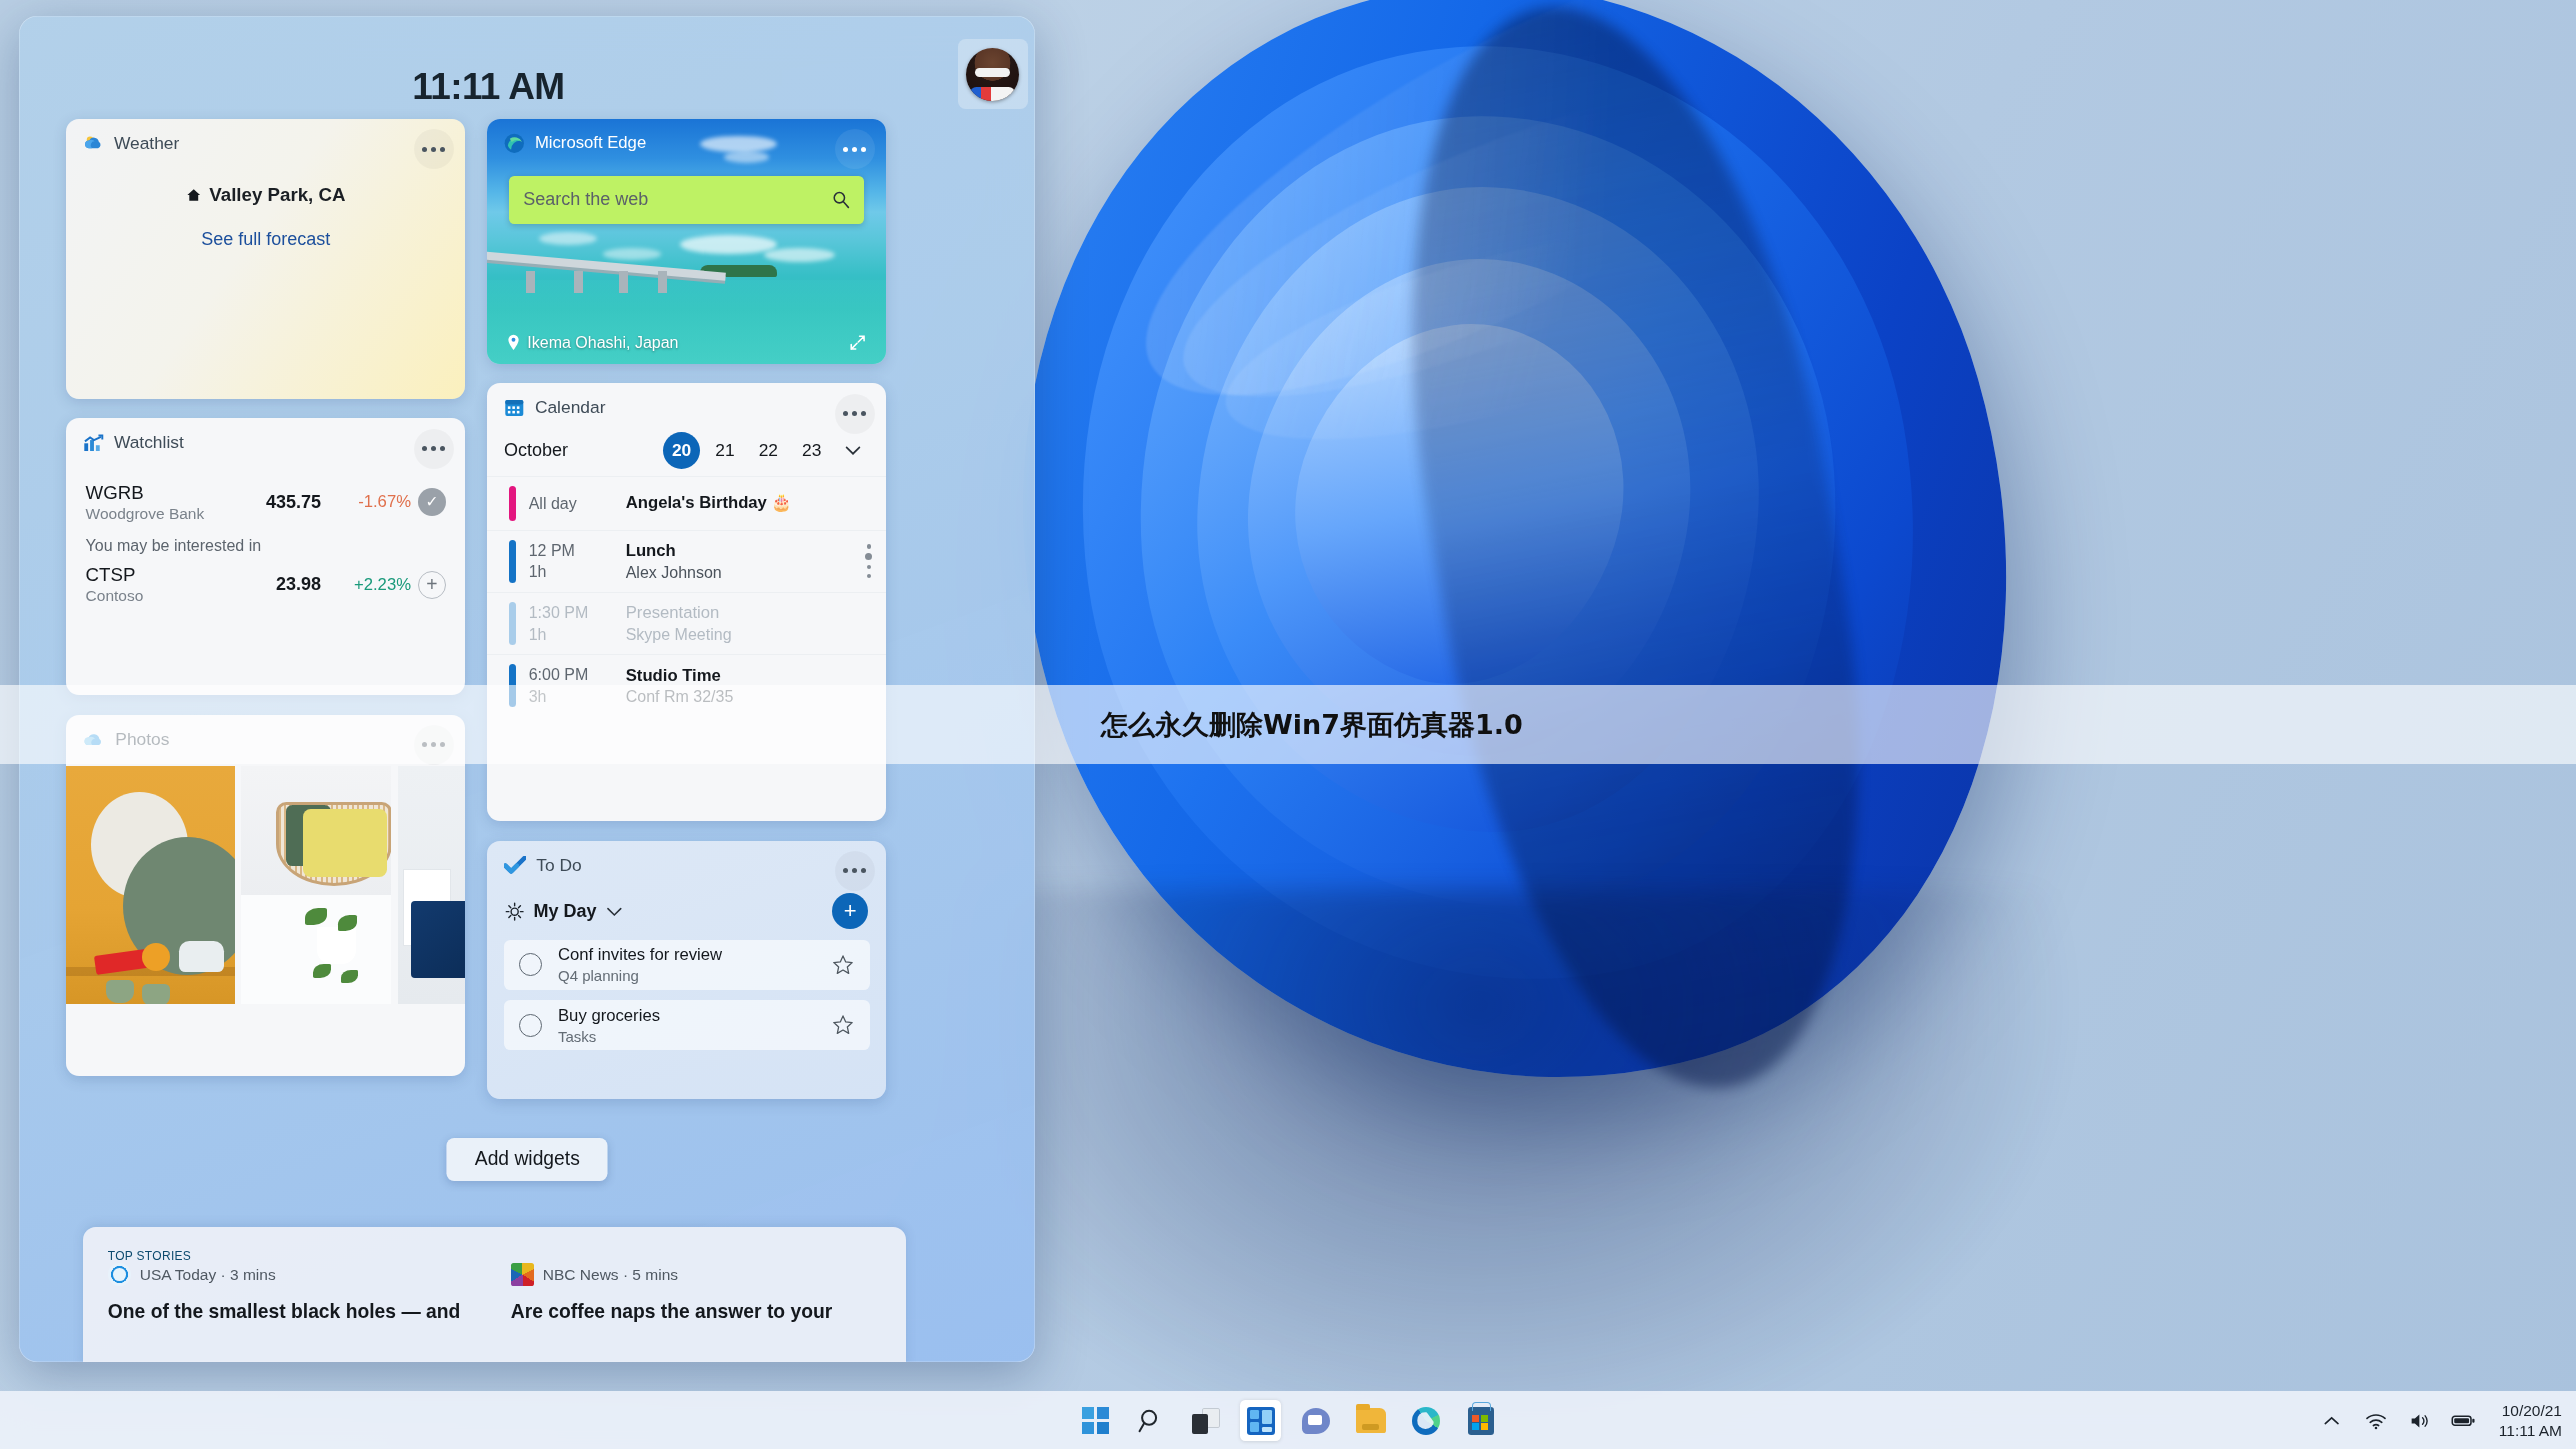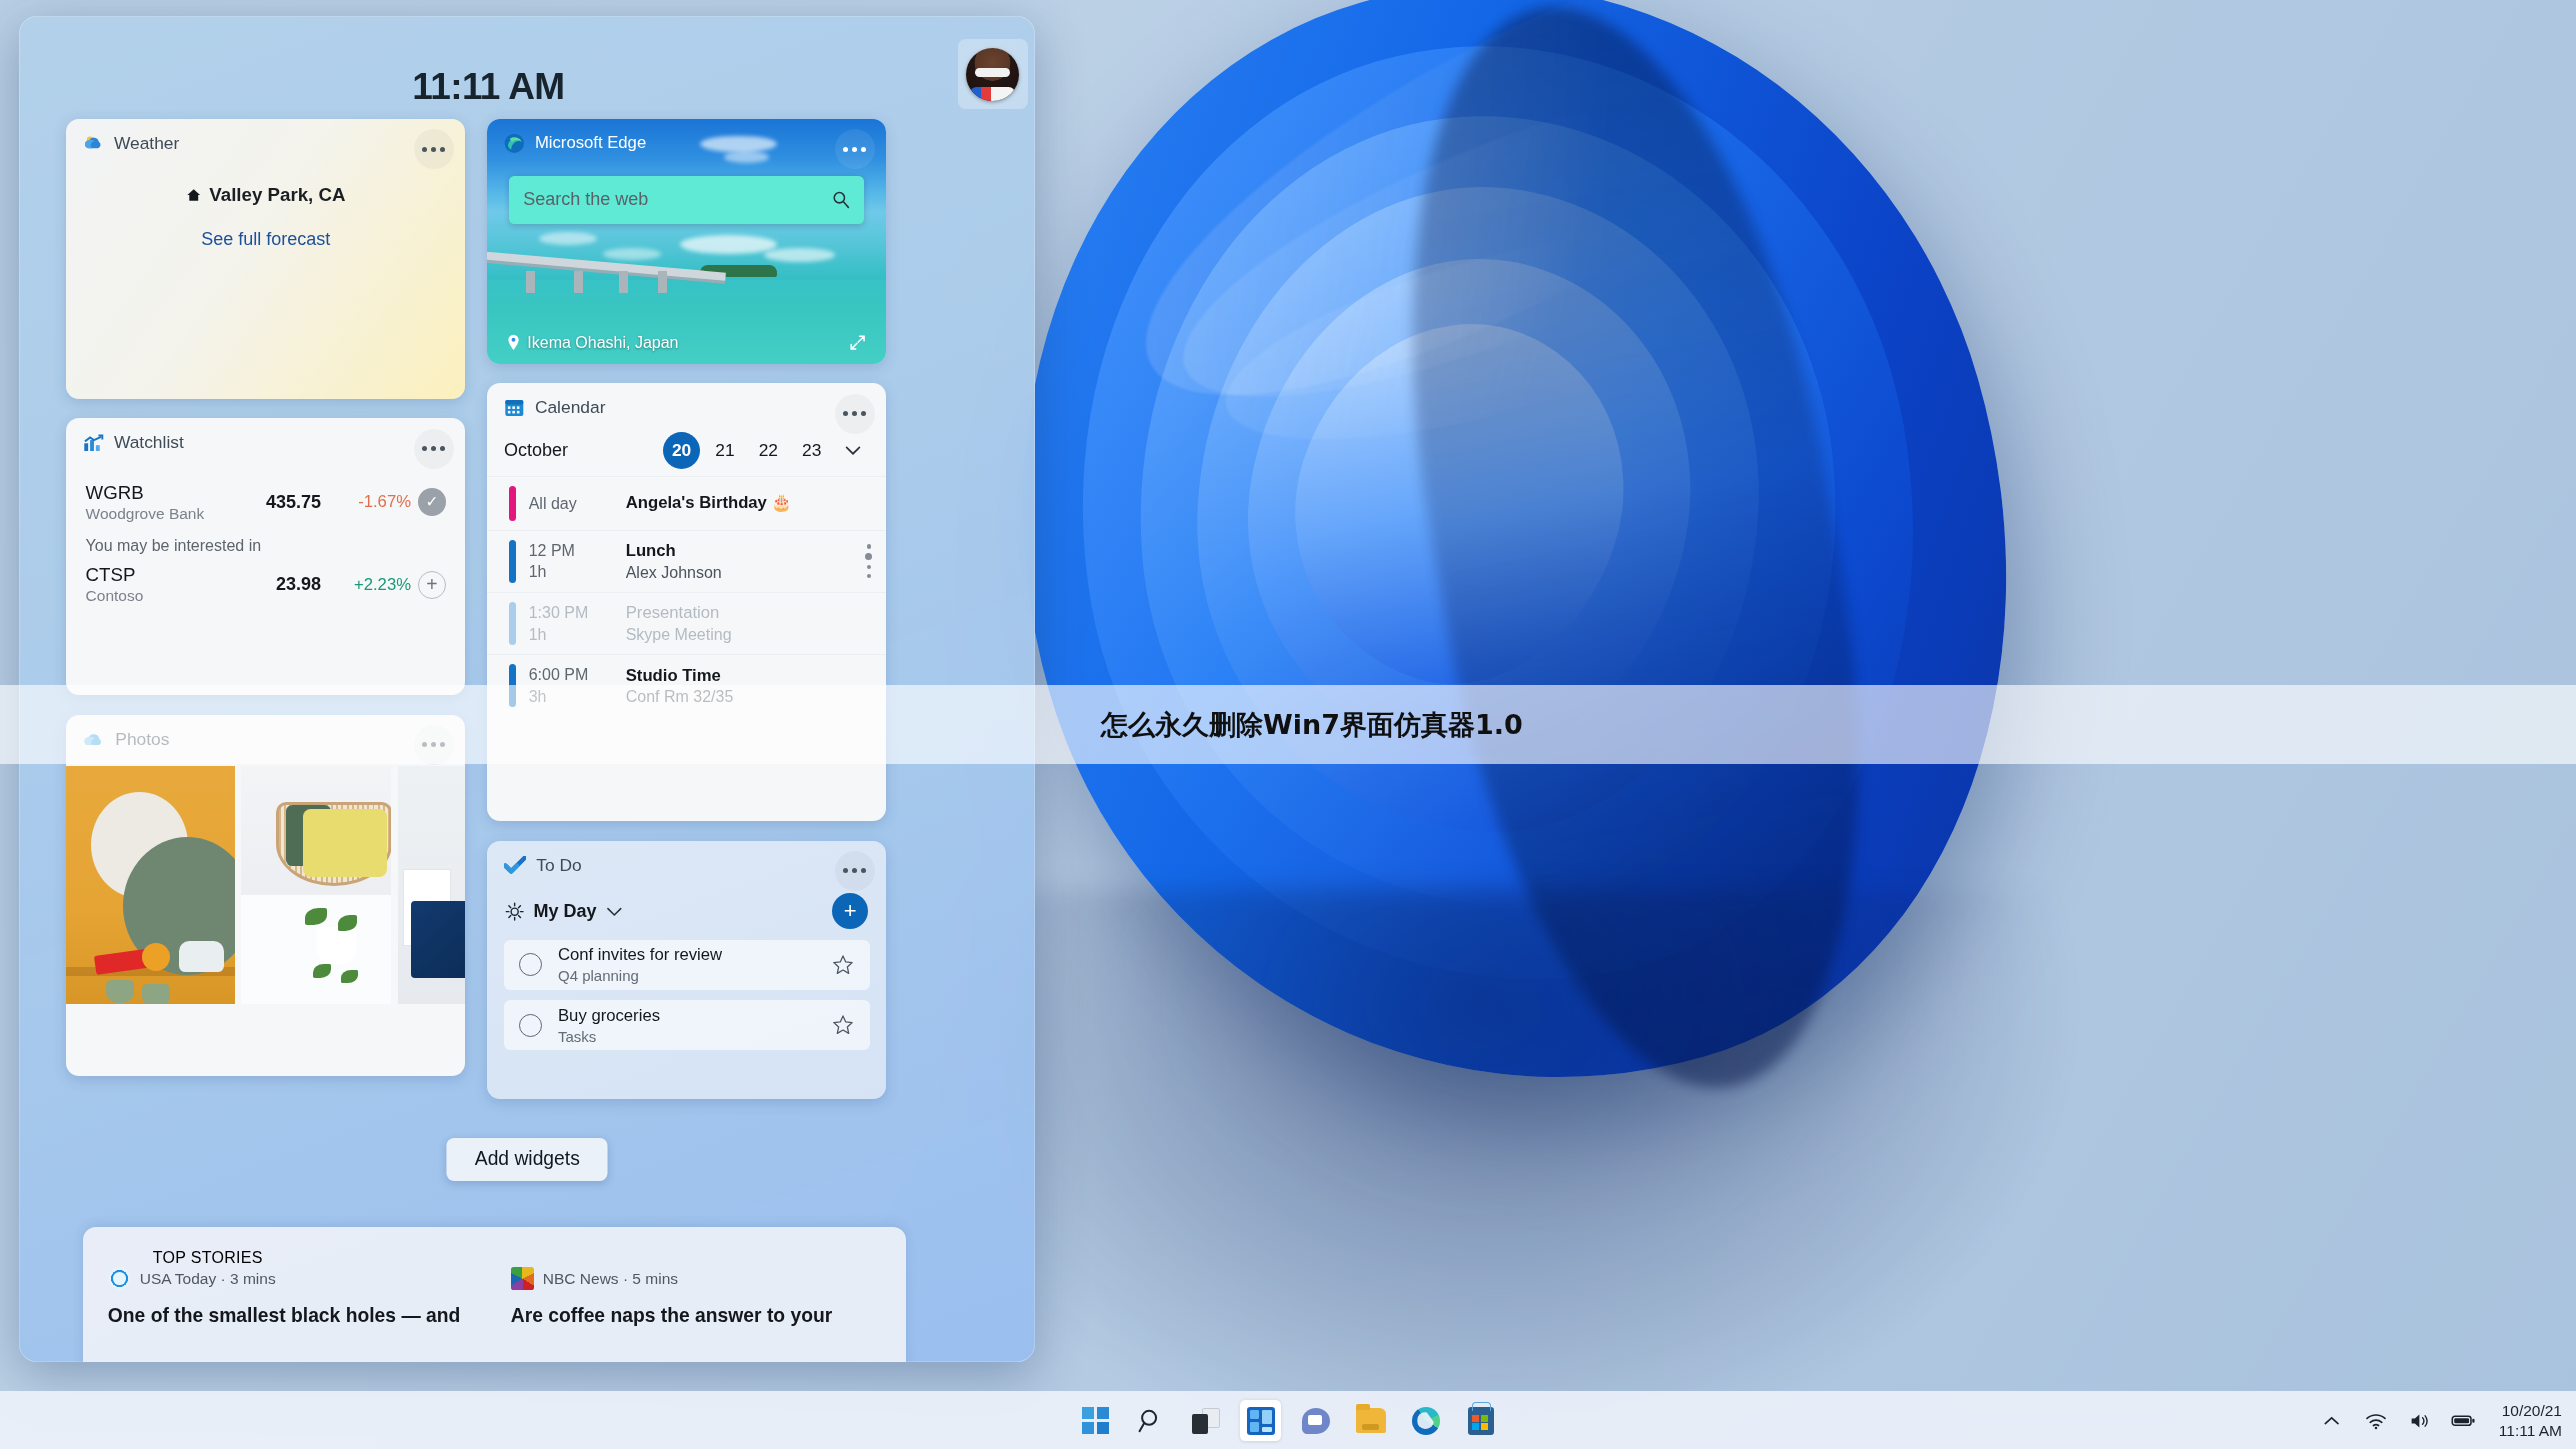--- a/index.html
+++ b/index.html
@@ -232,21 +232,21 @@
   }
   .edge-shallow {
     position:absolute; left:0; right:0; top: 161px; bottom:0;
     background: linear-gradient(180deg, rgba(60,200,200,.35), rgba(80,215,205,.55));
   }
   .edge-head { position: relative; display:flex; align-items:center; gap: 10.3px; padding: 14px 16.7px 0 16.7px; z-index: 3; }
   .edge-title { font-size: 16.7px; color: #fff; }
   #edge-search {
     position: relative; z-index: 3;
     margin: 22px 22px 0 22px; height: 48px;
-    background: #5eead4; border-radius: 5.2px;
+    background: #bef264; border-radius: 5.2px;
     display: flex; align-items: center; padding: 0 14px;
     box-shadow: 0 1.9px 6.4px rgba(0,0,0,.18);
   }
   .edge-search-text { flex:1; font-size: 18px; color:#5b6169; }
   .edge-footer {
     position: absolute; left: 0; right: 0; bottom: 11.6px; z-index: 3;
     display:flex; align-items:center; justify-content: space-between; padding: 0 19.3px;
   }
   .edge-loc { display:flex; align-items:center; gap: 7.7px; color:#fff; font-size: 16px;
     text-shadow: 0 0.6px 2.6px rgba(0,0,0,.4); }
@@ -304,21 +304,21 @@
 
   
   #top-stories-card {
     position: absolute; left: 64px; top: 1211px; width: 823px; height: 142px;
     border-radius: 13px 13px 0 0;
     background: rgba(238,241,247,.92);
     box-shadow: 0 -1.3px 11.6px rgba(20,50,100,.12);
     padding: 22px 24.5px 0 24.5px;
     overflow: hidden;
   }
-  .ts-label { font-size: 16px; letter-spacing: 0.3px; color:#000000; font-weight: 500; margin-left: 45px; }
+  .ts-label { font-size: 12px; letter-spacing: 0.3px; color:#0c4a6e; font-weight: 500; }
   .ts-grid { display:flex; gap: 32px; }
   .ts-item { flex: 1; }
   .ts-src { display:flex; align-items:center; gap: 9px; font-size: 15.5px; color:#4f5862; }
   .ts-logo { width: 23px; height: 23px; border-radius: 3.9px; flex: none; }
   .logo-usat { background: radial-gradient(circle at 50% 50%, #1d8fe0 0 52%, #e8f2fb 53%); border-radius: 50%; position: relative;}
   .logo-usat::after { content:''; position:absolute; inset: 5.2px; background:#fff; border-radius:50%; opacity:.9;}
   .logo-nbc { background: conic-gradient(#e8b71d 0 18%, #e36b1e 18% 34%, #cf2027 34% 50%, #8b3fa0 50% 66%, #1a66b6 66% 82%, #3a9f43 82% 100%);
               border-radius: 2.6px; }
   .ts-head { font-size: 19.3px; font-weight: 600; color:#14181d; margin-top: 14px; line-height: 1.25; }
 

